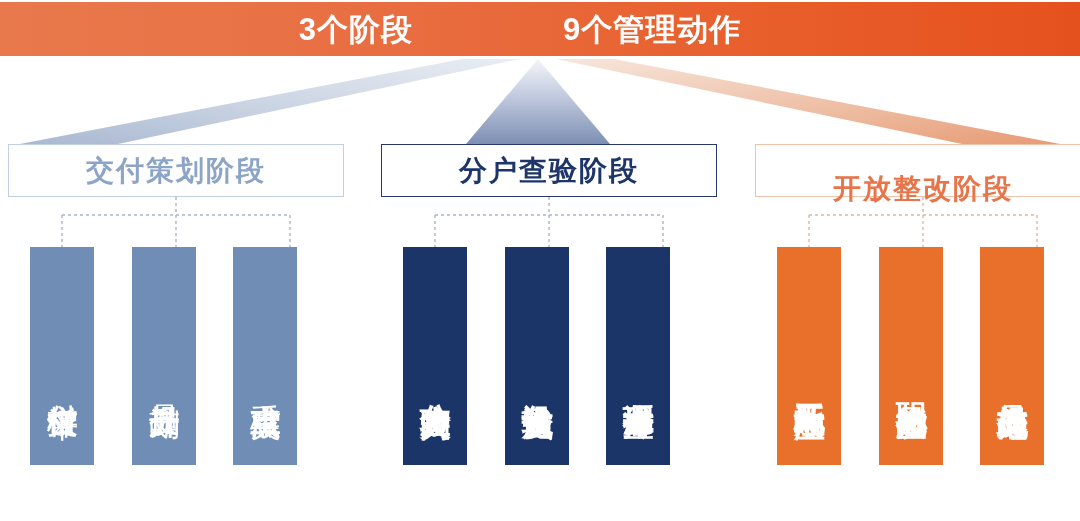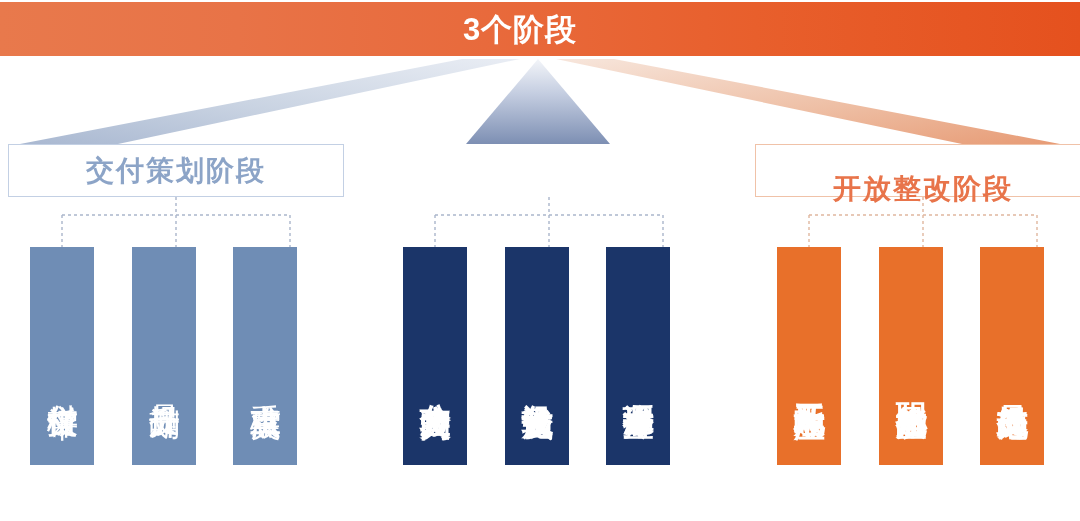--- a/index.html
+++ b/index.html
@@ -153,20 +153,21 @@
   .g2 .bar-label { font-weight: bold; }
 </style>
 </head>
 <body>
 
 <div id="stage">
 
   <div class="header-band">
     <div class="header-inner">
       <span class="header-title">3个阶段</span>
+      <span class="header-title">9个管理动作</span>
     </div>
   </div>
 
   <svg class="ribbons" viewBox="0 0 1080 90" preserveAspectRatio="none">
     <defs>
       <linearGradient id="gradLeft" x1="1" y1="0" x2="0" y2="1">
         <stop offset="0%" stop-color="#e9edf4"></stop>
         <stop offset="55%" stop-color="#c9d3e2"></stop>
         <stop offset="100%" stop-color="#a9b8d1"></stop>
       </linearGradient>
@@ -205,20 +206,23 @@
         <div class="bar b1">
           <span class="bar-label">品质提升计划</span>
         </div>
         <div class="bar b2">
           <span class="bar-label">重点难点突破</span>
         </div>
       </div>
     </div>
 
     <div class="group g1">
+      <div class="phase-box">
+        <span class="phase-title">分户查验阶段</span>
+      </div>
       <svg class="connector" viewBox="0 0 336 50" preserveAspectRatio="none">
         <path d="M168,0 L168,18 M54,18 L282,18 M54,18 L54,50 M168,18 L168,50 M282,18 L282,50" stroke="#aab6cb" stroke-width="1.4" stroke-dasharray="3,3" fill="none"></path>
       </svg>
       <div class="bars">
         <div class="bar b0">
           <span class="bar-label">分户查验关闭</span>
         </div>
         <div class="bar b1">
           <span class="bar-label">设备设施试验</span>
         </div>

